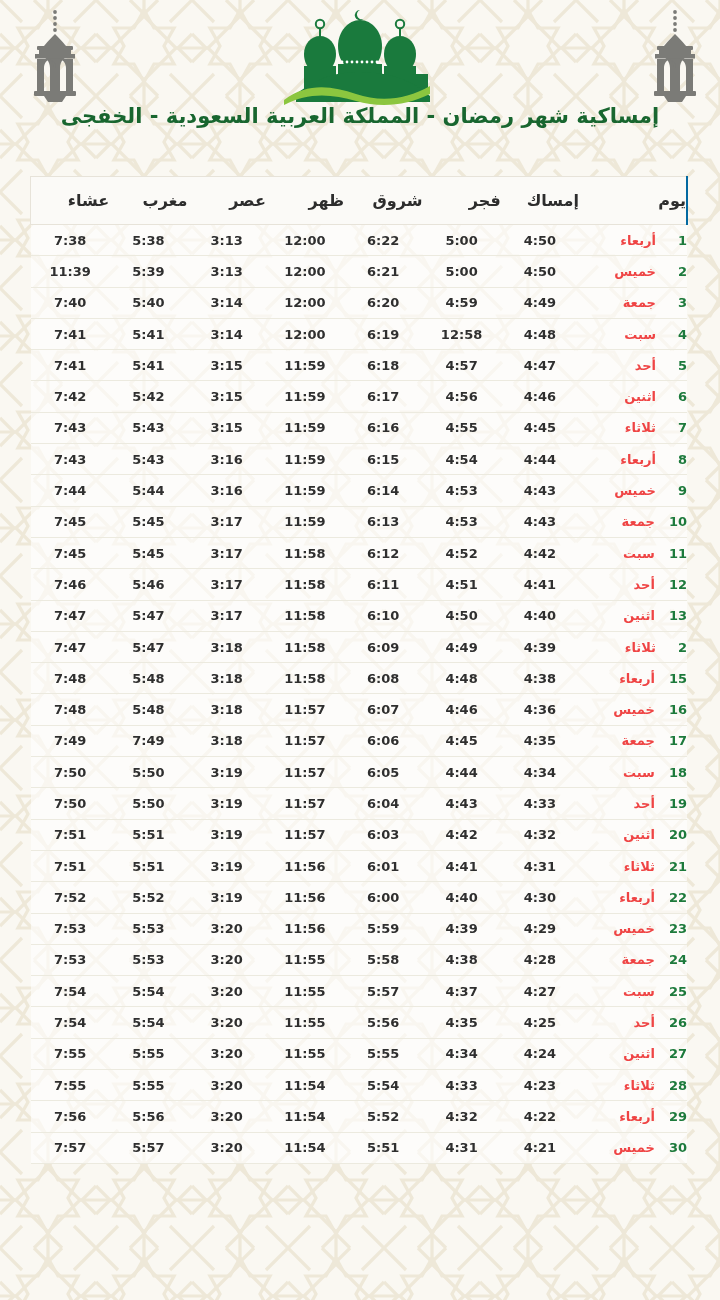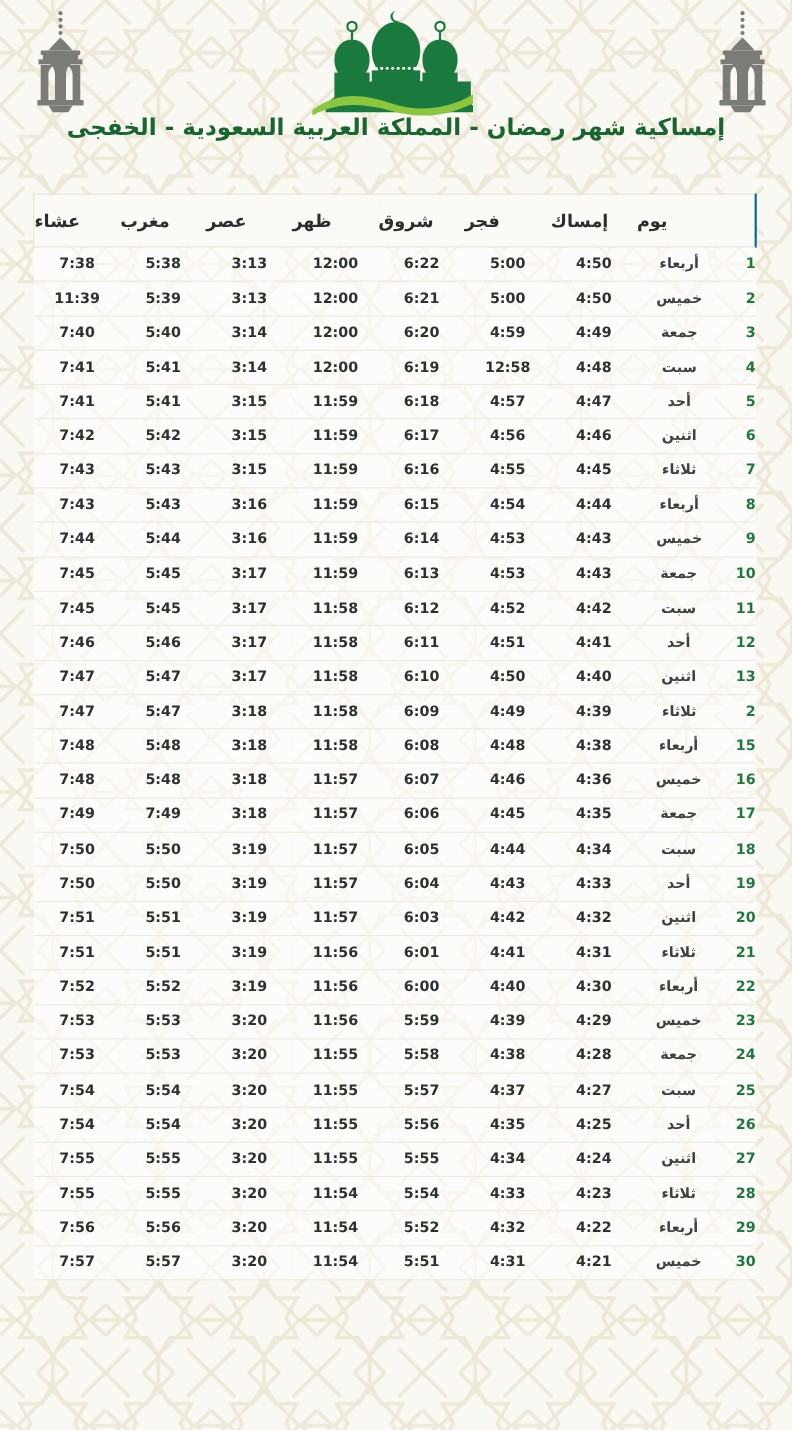--- a/index.html
+++ b/index.html
@@ -82,21 +82,21 @@
     table-layout: fixed;
   }
   table.timetable thead th {
     background: #fbfaf7;
     border-top: 1px solid #e7e3d9;
     border-bottom: 1px solid #e7e3d9;
     color: #2d2d2d;
     font-size: 16px;
     font-weight: bold;
     padding: 12px 0 13px 0;
-    text-align: left;
+    text-align: right;
     height: 22px;
   }
   table.timetable thead th:first-child { border-right: 2px solid #0369a1; }
   table.timetable thead th:last-child  { border-left: 1px solid #e7e3d9; }
 
   table.timetable tbody tr {
     background: rgba(255,255,255,0.62);
   }
   table.timetable tbody td {
     border-bottom: 1px solid #eceadf;
@@ -121,25 +121,25 @@
     width: 100%;
   }
   .day-num {
     color: #1d7a3c;
     font-size: 13px;
     font-weight: bold;
     min-width: 17px;
     text-align: right;
   }
   .day-name {
-    color: #404040;
+    color: #ef4444;
     font-size: 13px;
     font-weight: bold;
     flex: 1;
-    text-align: center;
+    text-align: right;
     padding-right: 4px;
   }
   .time-cell { direction: ltr; }
 
   
   col.c-day   { width: 108px; }
   col.c-time  { width: 78.3px; }
 
   
   .footer {

